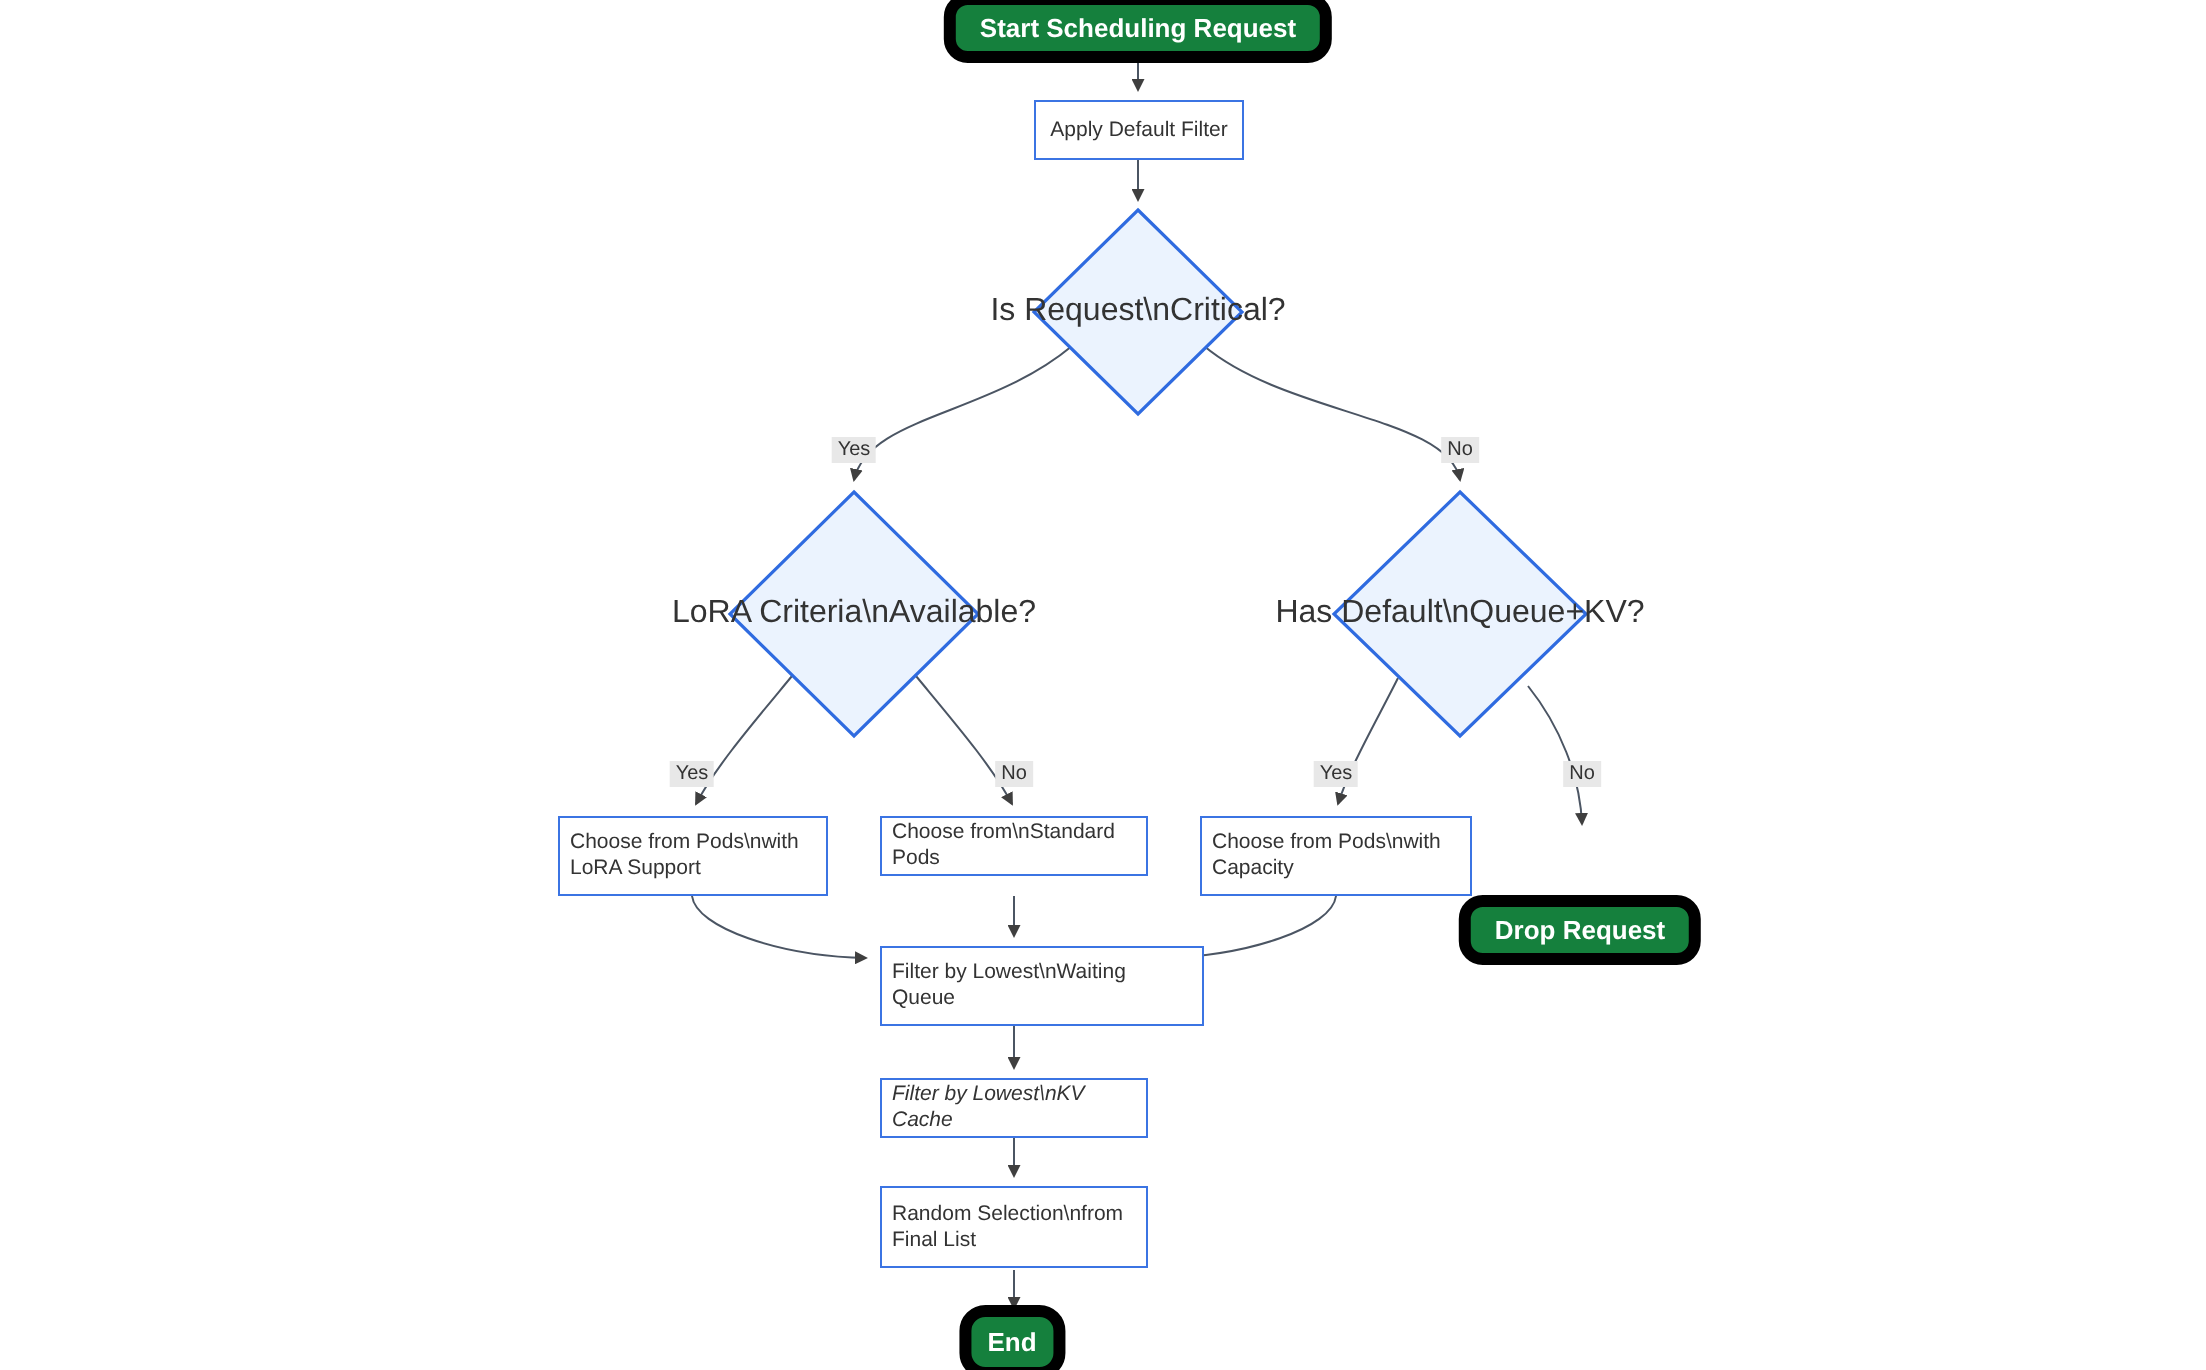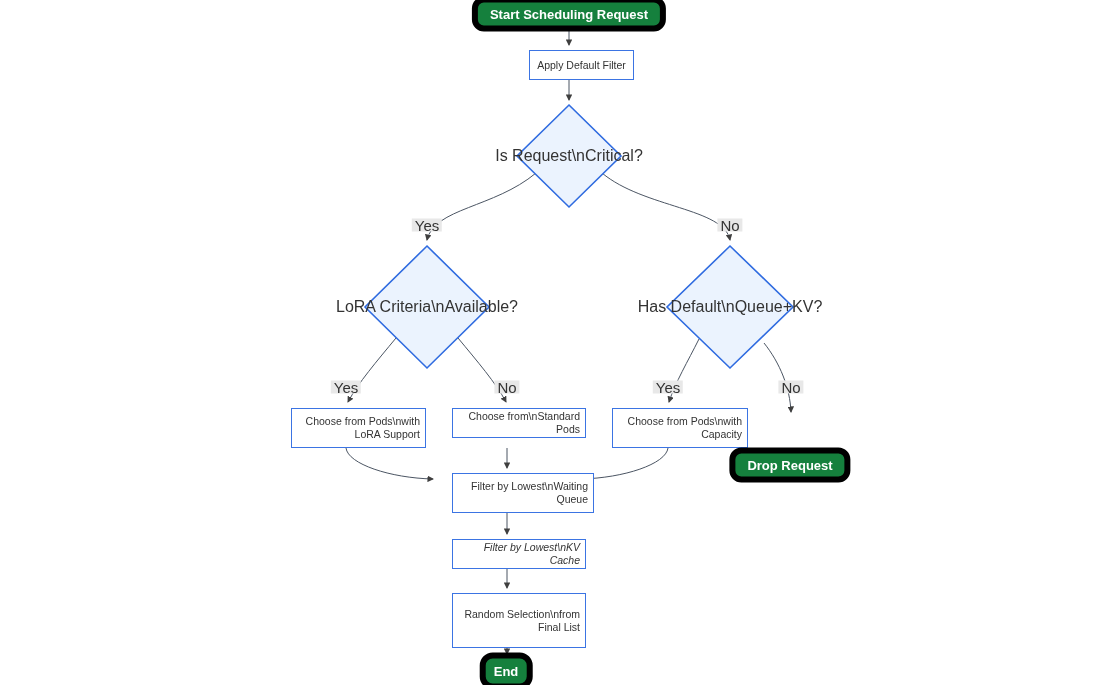--- a/index.html
+++ b/index.html
@@ -33,26 +33,25 @@
   }
 
   
   .node-rect {
     position: absolute;
     background: #ffffff;
     border: 1.3px solid #3B74E3;
     display: flex;
     align-items: center;
     justify-content: center;
-    text-align: right;
+    text-align: left;
     font-size: 10.5px;
     line-height: 13px;
     color: #333333;
     padding: 14px 5px;
-    margin-left: 12px;
   }
 
   
   .pill {
     position: absolute;
     transform: translate(-50%, -50%);
     background: #15803d;
     border: 6px solid #000000;
     color: #ffffff;
     font-weight: bold;
@@ -75,21 +74,21 @@
     white-space: nowrap;
     text-align: center;
   }
 
   
   .edge-label {
     position: absolute;
     transform: translate(-50%, -50%);
     background: #e8e8e8;
     color: #333333;
-    font-size: 15px;
+    font-size: 10px;
     line-height: 13px;
     padding: 0 3px;
   }
 </style>
 </head>
 <body>
 
 <div class="canvas">
 
   <svg class="edges-svg" viewBox="0 0 1103 685" xmlns="http://www.w3.org/2000/svg">
@@ -126,23 +125,23 @@
   <div class="diamond-label" style="left:569px; top:156px;">Is Request\nCritical?</div>
   <div class="diamond-label" style="left:427px; top:307px;">LoRA Criteria\nAvailable?</div>
   <div class="diamond-label" style="left:730px; top:307px;">Has Default\nQueue+KV?</div>
 
   <div class="node-rect" style="left:279px; top:408px; width:135px; height:40px;">Choose from Pods\nwith LoRA Support</div>
   <div class="node-rect" style="left:440px; top:408px; width:134px; height:24px;">Choose from\nStandard Pods</div>
   <div class="node-rect" style="left:600px; top:408px; width:136px; height:40px;">Choose from Pods\nwith Capacity</div>
 
   <div class="pill" style="left:790px; top:429px;margin-top:36px;">Drop Request</div>
 
-  <div class="node-rect" style="left:440px; top:473px; width:142px; height:40px;">Filter by Lowest\nWaiting Queue</div>
+  <div class="node-rect" style="left:440px; top:473px; width:162px; height:40px;">Filter by Lowest\nWaiting Queue</div>
   <div class="node-rect" style="left:440px; top:539px; width:134px; height:29px;font-style:italic;">Filter by Lowest\nKV Cache</div>
-  <div class="node-rect" style="left:440px; top:593px; width:134px; height:55px;">Random Selection\nfrom Final List</div>
+  <div class="node-rect" style="left:440px; top:593px; width:134px; height:41px;">Random Selection\nfrom Final List</div>
 
   <div class="pill end-pill" style="left:506px; top:671px;">End</div>
 
   <div class="edge-label" style="left:427px; top:225px;">Yes</div>
   <div class="edge-label" style="left:730px; top:225px;">No</div>
   <div class="edge-label" style="left:346px; top:387px;">Yes</div>
   <div class="edge-label" style="left:507px; top:387px;">No</div>
   <div class="edge-label" style="left:668px; top:387px;">Yes</div>
   <div class="edge-label" style="left:791px; top:387px;">No</div>
 

